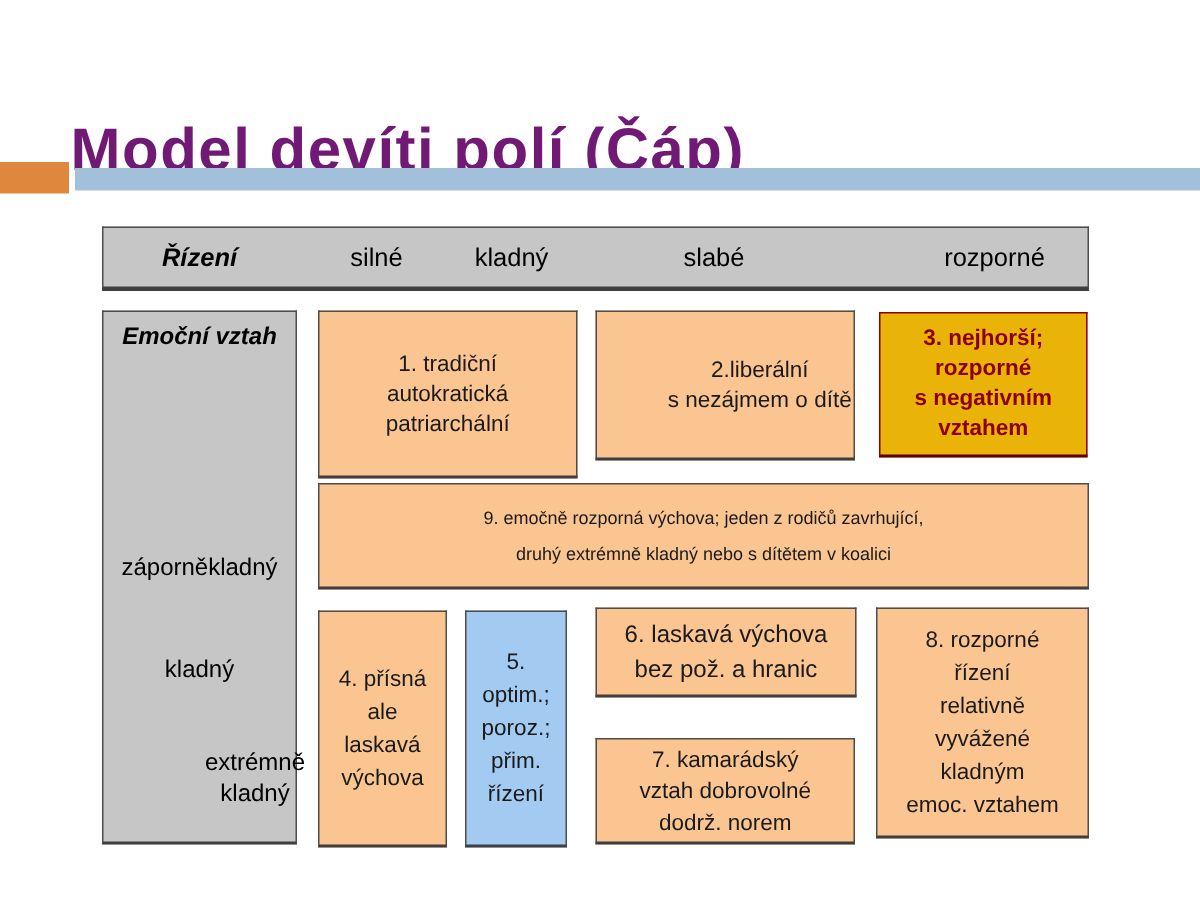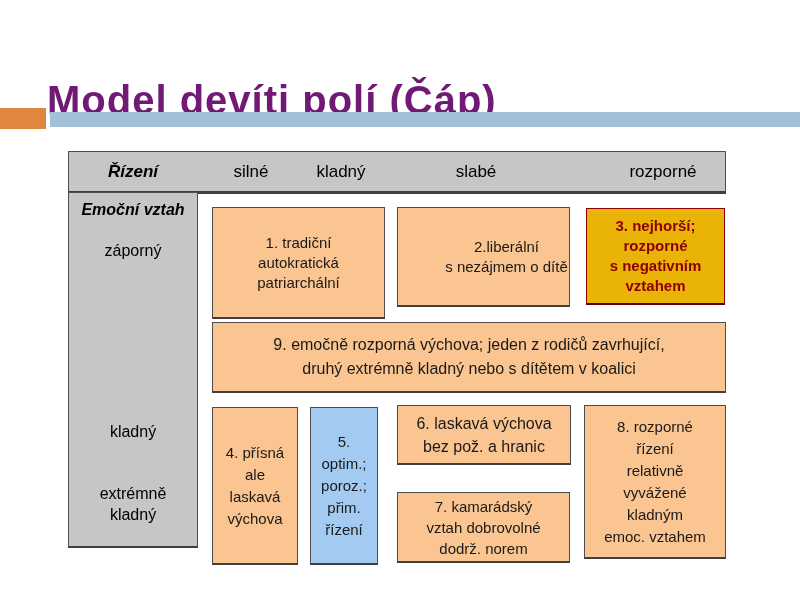--- a/index.html
+++ b/index.html
@@ -33,48 +33,48 @@
     position:absolute;top:50%;transform:translate(-50%,-50%);
     font-size:17px;white-space:nowrap;color:#000;
   }
   .hdr-rizeni{left:64px;font-weight:bold;font-style:italic;}
   .hdr-c0{left:182px;}
   .hdr-c1{left:272px;}
   .hdr-c2{left:407px;}
   .hdr-c3{left:594px;}
   
   .left-panel{
-    position:absolute;left:68px;top:192px;width:128px;height:353px;
+    position:absolute;left:68px;top:207px;width:128px;height:353px;
     background:#C6C6C6;
     border:1px solid #4D4D4D;border-bottom:2px solid #3F3F3F;
   }
   .left-panel .llabel{
     position:absolute;left:0;width:100%;text-align:center;
     font-size:16px;line-height:21px;color:#000;white-space:pre-line;
   }
   .lp-header{top:6px;font-weight:bold;font-style:italic;font-size:17px;}
   .lp-r0{top:47px;}
   .lp-r1{top:160px;}
   .lp-r2{top:228px;}
-  .lp-r3{top:290px;}
+  .lp-r3{top:290px;padding-left:37px;}
   
   .cell{
     position:absolute;display:flex;align-items:center;justify-content:center;
     text-align:center;white-space:pre-line;
     font-size:15px;line-height:20px;color:#1a1a1a;
     background:#FAC590;
     border:1px solid #4D4D4D;border-bottom:2px solid #3F3F3F;
     box-sizing:border-box;
   }
   .cell-red{background:#eab308;color:#8B0000;border-color:#8B0000;border-bottom-color:#5f0000;font-weight:bold;}
   .cell-blue{background:#A3CBF1;}
   .c1{left:212px;top:207px;width:173px;height:112px;}
   .c2{left:397px;top:207px;width:173px;height:100px;padding-left:46px;}
   .c3{left:586px;top:208px;width:139px;height:97px;}
-  .c9{left:212px;top:322px;width:514px;height:71px;font-size:16px;line-height:24px;}
+  .c9{left:212px;top:322px;width:514px;height:71px;font-size:12px;line-height:24px;}
   .c4{left:212px;top:407px;width:86px;height:158px;line-height:22px;}
   .c5{left:310px;top:407px;width:68px;height:158px;line-height:22px;}
   .c6{left:397px;top:405px;width:174px;height:60px;font-size:16px;line-height:23px;}
   .c7{left:397px;top:492px;width:173px;height:71px;line-height:21px;}
   .c8{left:584px;top:405px;width:142px;height:154px;line-height:22px;}
 </style>
 </head>
 <body>
 
 <div class="slide-title">Model devíti polí (Čáp)</div>
@@ -84,21 +84,21 @@
 <div class="header-bar">
   <span class="hlabel hdr-rizeni">Řízení</span>
   <span class="hlabel hdr-c0">silné</span>
   <span class="hlabel hdr-c1">kladný</span>
   <span class="hlabel hdr-c2">slabé</span>
   <span class="hlabel hdr-c3">rozporné</span>
 </div>
 
 <div class="left-panel">
   <span class="llabel lp-header">Emoční vztah</span>
-  <span class="llabel lp-r0">záporný</span>
+  <span class="llabel lp-r1">záporněkladný</span>
   <span class="llabel lp-r2">kladný</span>
   <span class="llabel lp-r3">extrémně
 kladný</span>
 </div>
 
 <div class="cell c1">1. tradiční
 autokratická
 patriarchální</div>
 <div class="cell c2">2.liberální
 s nezájmem o dítě</div>

